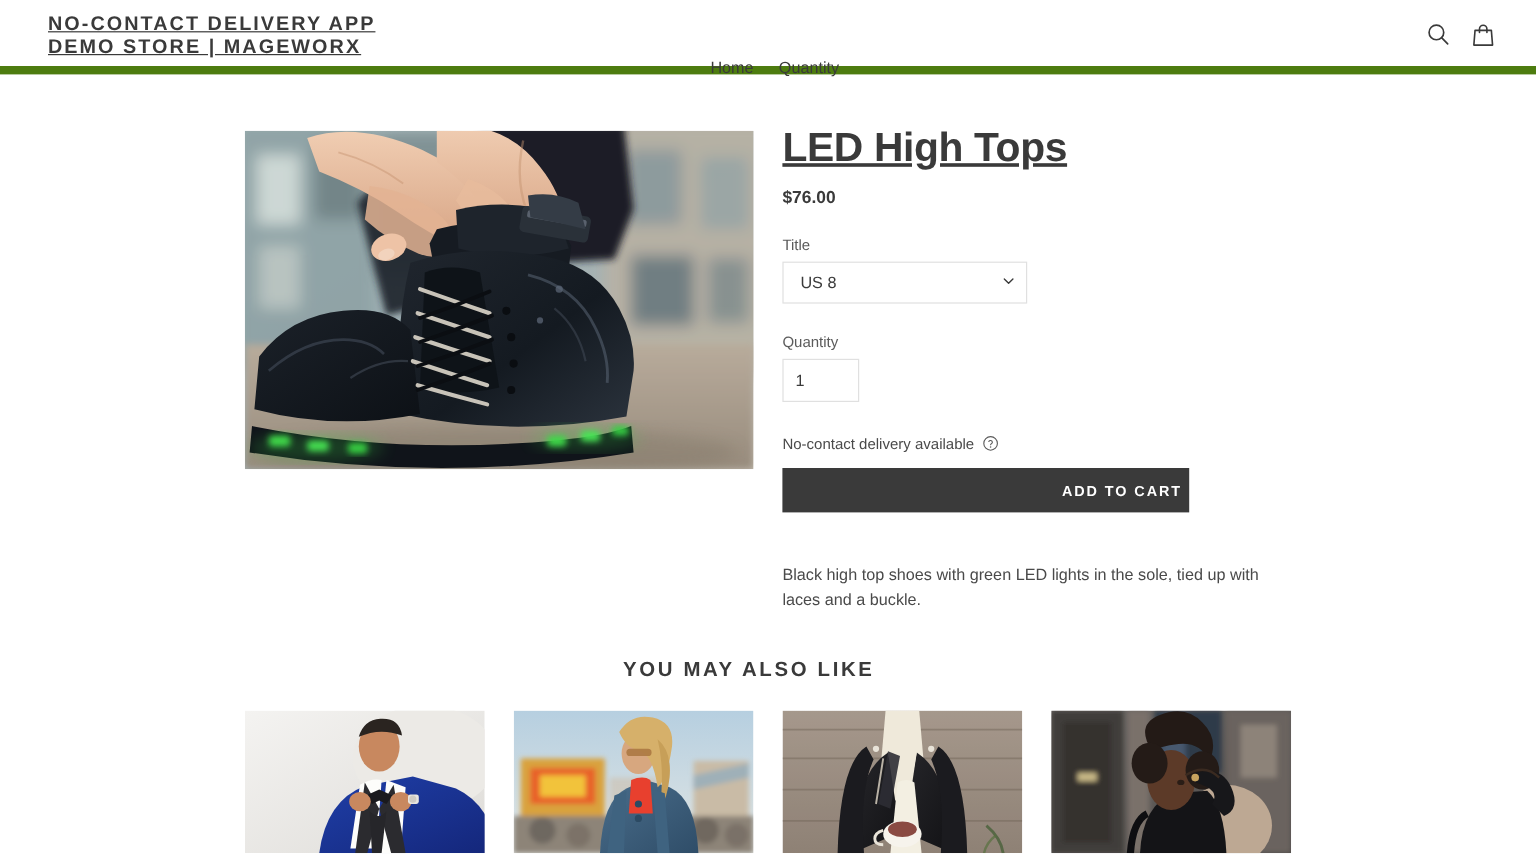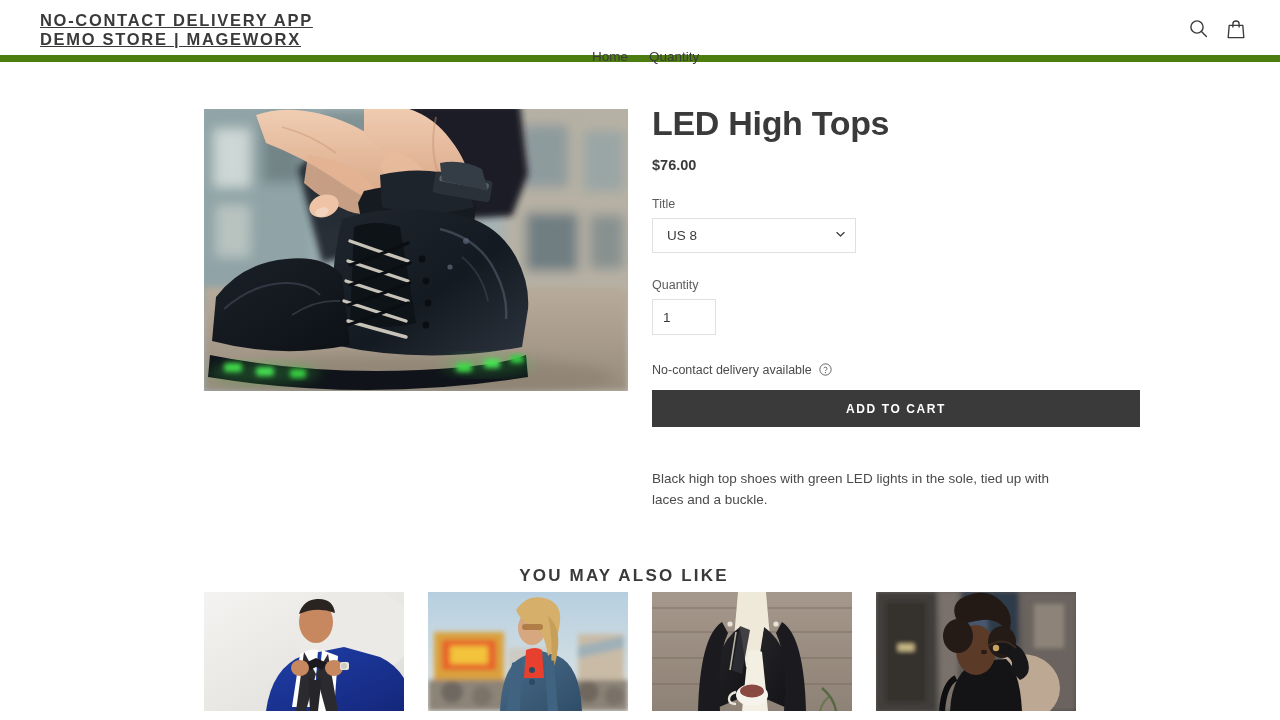--- a/index.html
+++ b/index.html
@@ -77,20 +77,21 @@
     left: 652px; top: 40px;
     width: 430px;
   }
   .product-title {
     margin: 0;
     font-size: 34px;
     font-weight: bold;
     letter-spacing: -0.3px;
     line-height: 42px;
     color: #3a3a3a;
+    text-decoration: underline;
   }
   .product-price {
     margin: 13px 0 0 0;
     font-size: 14.5px;
     font-weight: bold;
     color: #3a3a3a;
   }
 
   .field-group { margin-top: 24px; }
   .field-label {
@@ -140,46 +141,47 @@
     gap: 7px;
     margin-top: 28px;
     font-size: 12.5px;
     color: #4a4a4a;
     line-height: 15px;
   }
   .help-icon { width: 13px; height: 13px; display: block; cursor: pointer; }
 
   .add-to-cart {
     display: block;
-    width: 488px; height: 37px;
+    width: 339px; height: 37px;
     margin-top: 12px;
     background: #3a3a3a;
     color: #ffffff;
     border: none;
     border-radius: 0;
     font-family: "Liberation Sans", sans-serif;
     font-size: 12px;
     font-weight: bold;
     letter-spacing: 1.6px;
     text-transform: uppercase;
     cursor: pointer;
+    text-align: right;
   }
 
   .product-desc {
     margin-top: 41px;
     font-size: 13.5px;
     line-height: 21px;
     color: #4a4a4a;
     width: 424px;
   }
 
   
   .related-heading {
     position: absolute;
-    top: 504px;
+    top: 486px;
     width: 1248px;
     text-align: center;
     font-size: 17px;
     font-weight: bold;
     letter-spacing: 2.2px;
     color: #3a3a3a;
     text-transform: uppercase;
     margin: 0;
   }
   .related-grid {

